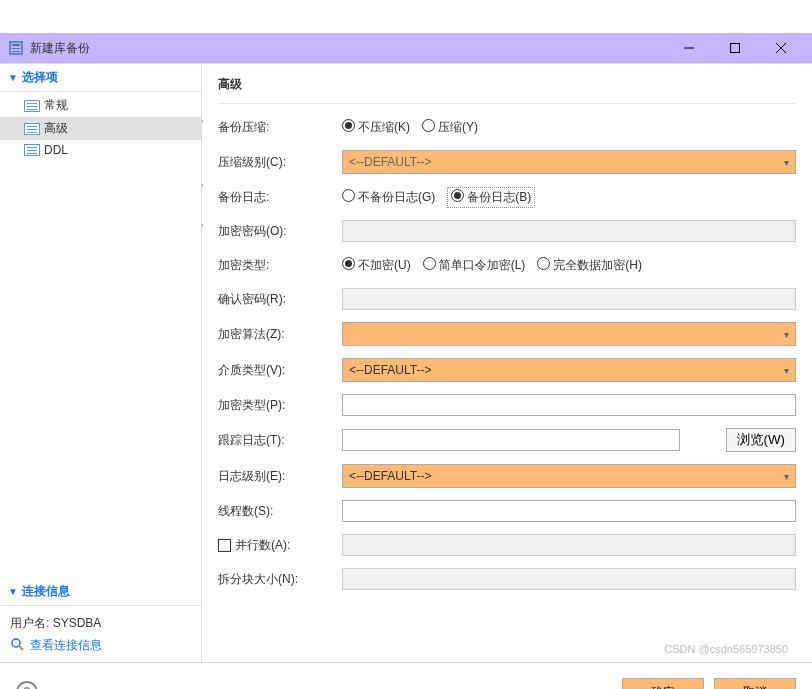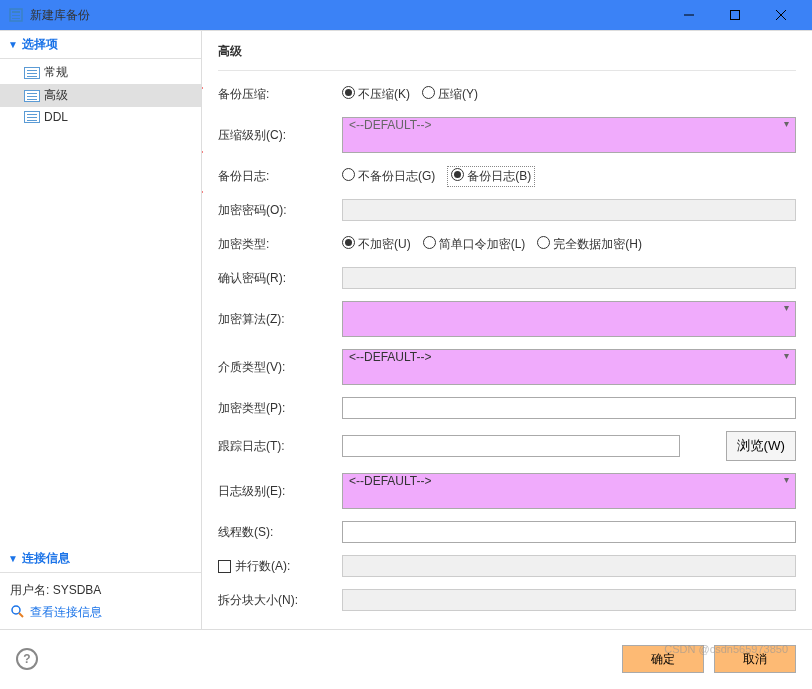--- a/index.html
+++ b/index.html
@@ -1,18 +1,18 @@
 <!DOCTYPE html>
 <html><head>
   <meta charset="utf-8">
   <style>
     * { box-sizing: border-box; margin: 0; padding: 0; }
     body { font-family: "Microsoft YaHei", sans-serif; font-size: 12px; color: #333; background: #fff; width: 812px; height: 689px; overflow: hidden; position: relative; }
     
-    .titlebar { height: 30px; display: flex; align-items: center; padding: 0 8px; background: #3b82f6; }
+    .titlebar { height: 30px; display: flex; align-items: center; padding: 0 8px; background: #c4b5fd; margin-top: 33px; }
     .titlebar-icon { width: 16px; height: 16px; margin-right: 6px; display: inline-flex; align-items: center; justify-content: center; }
     .titlebar-title { flex: 1; font-size: 12px; }
     .win-controls { display: flex; gap: 0; }
     .win-btn { width: 46px; height: 30px; display: flex; align-items: center; justify-content: center; cursor: pointer; }
     
     .container { display: flex; height: 600px; border-top: 1px solid #ddd; border-bottom: 1px solid #ddd; }
     
     .sidebar { width: 202px; border-right: 1px solid #ddd; display: flex; flex-direction: column; background: #fff; }
     .panel-header { display: flex; align-items: center; padding: 5px 8px; border-bottom: 1px solid #e0e0e0; color: #1a73e8; font-weight: bold; cursor: pointer; }
     .panel-header .arrow { margin-right: 4px; font-size: 10px; color: #1a73e8; }
@@ -31,24 +31,24 @@
     .form-row { display: flex; align-items: center; margin-bottom: 12px; min-height: 22px; gap: 38px; }
     .form-label { width: 86px; flex-shrink: 0; }
     .radio-group { display: flex; gap: 12px; align-items: center; }
     .radio-opt { display: flex; align-items: flex-start; gap: 3px; cursor: pointer; }
     .radio { width: 13px; height: 13px; border: 1px solid #333; border-radius: 50%; display: inline-flex; align-items: center; justify-content: center; }
     .radio.checked::after { content: ""; width: 7px; height: 7px; background: #333; border-radius: 50%; }
     .dotted-box { border: 1px dotted #888; padding: 1px 3px; }
     .checkbox { width: 13px; height: 13px; border: 1px solid #333; display: inline-block; margin-right: 4px; vertical-align: middle; }
     .txt-input { flex: 1; height: 22px; border: 1px solid #aaa; padding: 0 4px; background: #fff; }
     .txt-input.disabled { background: #f0f0f0; border-color: #ccc; }
-    .select { flex: 1; height: 36px; border: 1px solid #aaa; background: #f0abfc; display: flex; padding: 0 6px; position: relative; }
+    .select { flex: 1; height: 24px; border: 1px solid #aaa; background: #fdba74; display: flex; align-items: center; padding: 0 6px; position: relative; }
     .select.disabled { color: #666; }
     .select .chev { position: absolute; right: 6px; font-size: 10px; color: #666; }
-    .browse-btn { margin-left: 8px; height: 30px; padding: 0 10px; border: 1px solid #aaa; background: #f5f5f5; cursor: pointer; }
+    .browse-btn { margin-left: 8px; height: 24px; padding: 0 10px; border: 1px solid #aaa; background: #f5f5f5; cursor: pointer; }
     
     .arrow-red { position: absolute; pointer-events: none; }
     
     .footer { height: 58px; display: flex; align-items: center; padding: 0 16px; background: #fff; }
     .help-btn { width: 22px; height: 22px; border: 2px solid #888; border-radius: 50%; display: flex; align-items: center; justify-content: center; color: #888; font-weight: bold; cursor: pointer; }
     .footer-spacer { flex: 1; }
     .btn { width: 82px; height: 28px; border: 1px solid #aaa; background: #fdba74; margin-left: 10px; cursor: pointer; font-size: 12px; }
     
     .watermark { position: absolute; right: 24px; bottom: 34px; color: rgba(150,150,150,0.6); font-size: 11px; pointer-events: none; font-family: Arial, sans-serif; }
   </style>

